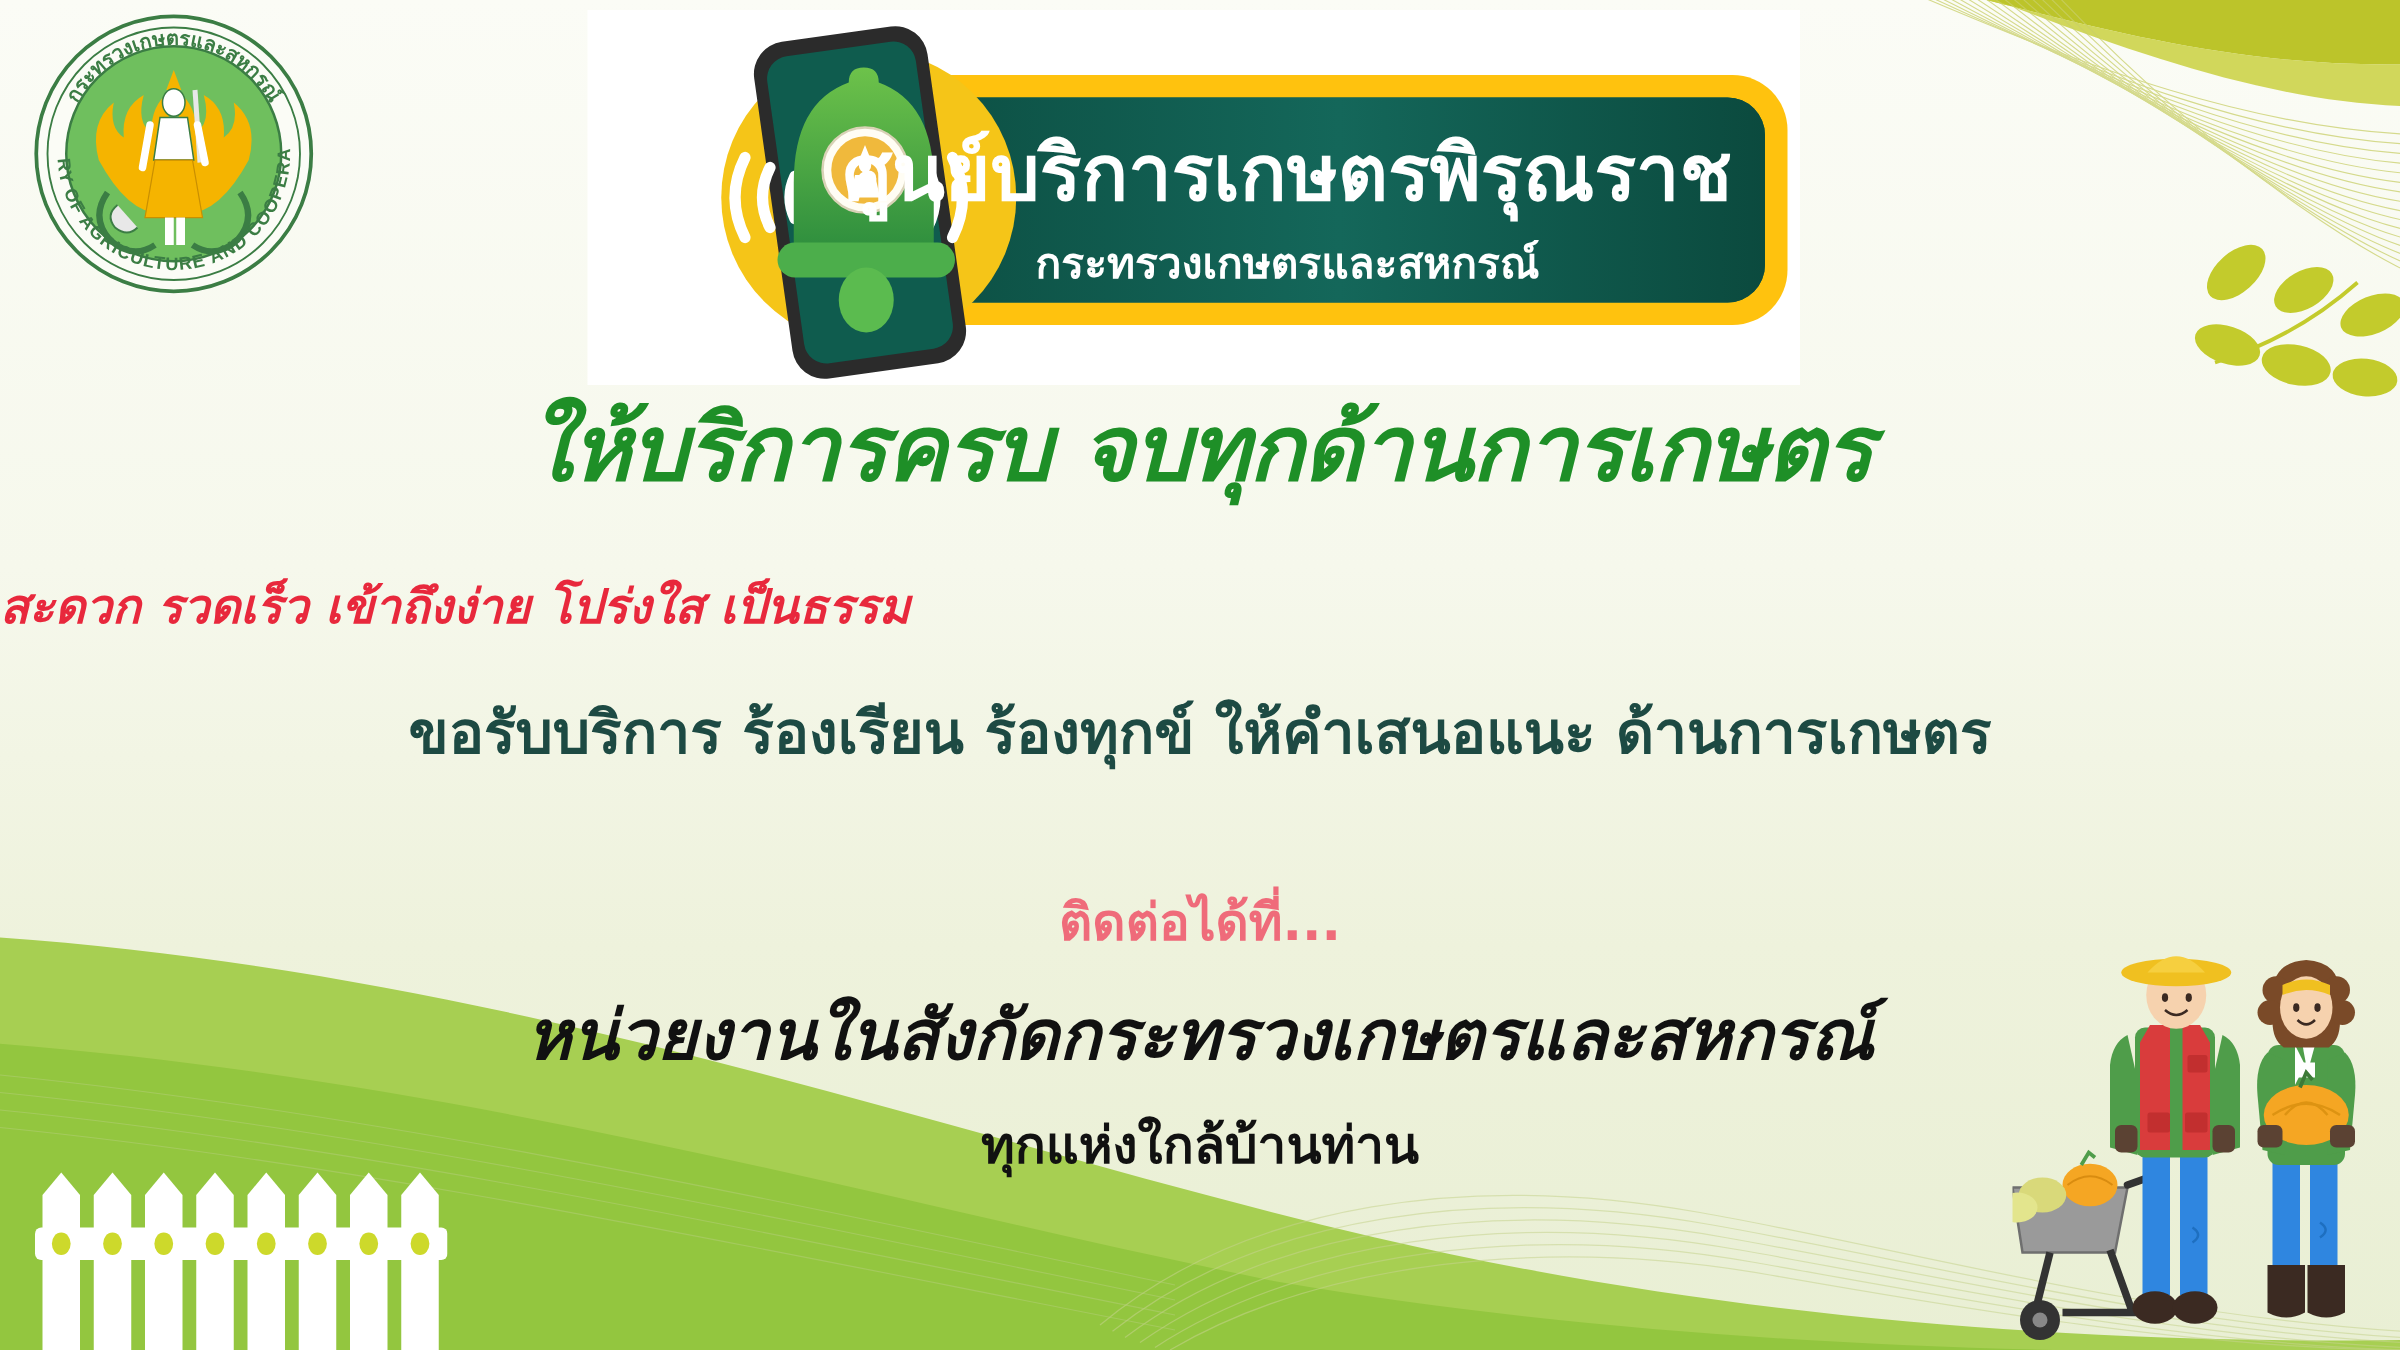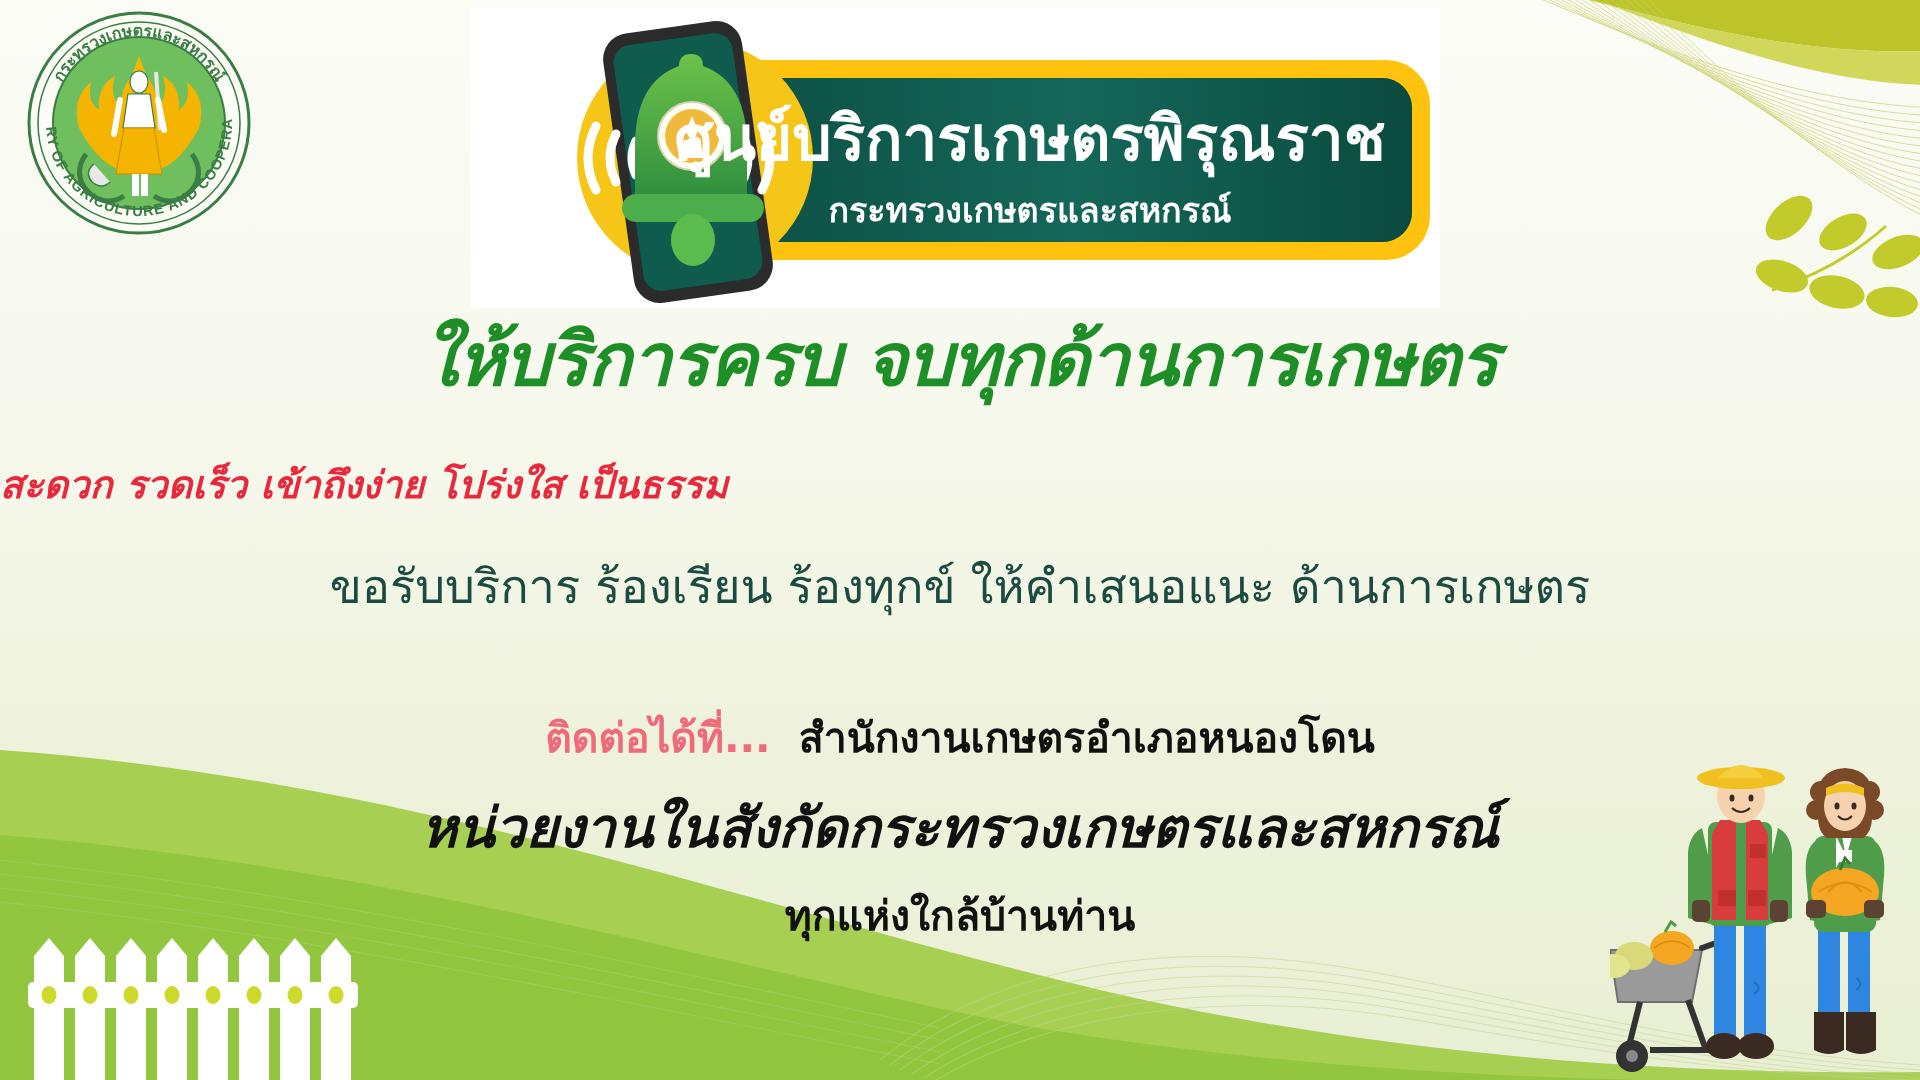--- a/index.html
+++ b/index.html
@@ -53,21 +53,21 @@
     font-size:38px;line-height:1.1;
     font-weight:bold;font-style:italic;
     color:#e8283c;
     white-space:nowrap;
   }
   .service-line{
     position:absolute;top:560px;left:0;width:100%;
     text-align:center;
     font-family:"DejaVu Sans","Liberation Sans",sans-serif;
     font-size:47px;line-height:1.15;
-    font-weight:normal;
+    font-weight:bold;
     color:#1d4a43;
     white-space:nowrap;
   }
 
   .contact-block{
     position:absolute;top:705px;left:0;width:100%;text-align:center;
   }
   .contact-row{
     display:flex;align-items:center;justify-content:center;gap:28px;
     white-space:nowrap;
@@ -364,19 +364,18 @@
 
   <div class="headline">ให้บริการครบ จบทุกด้านการเกษตร</div>
 
   <div class="subline-red">สะดวก รวดเร็ว เข้าถึงง่าย โปร่งใส เป็นธรรม</div>
 
   <div class="service-line">ขอรับบริการ ร้องเรียน ร้องทุกข์ ให้คำเสนอแนะ ด้านการเกษตร</div>
 
   <div class="contact-block">
     <div class="contact-row">
       <span class="contact-label">ติดต่อได้ที่...</span>
-      <span class="contact-office">สำนักงานเกษตรอำเภอหนองโดน</span>
     </div>
     <div class="contact-dept">หน่วยงานในสังกัดกระทรวงเกษตรและสหกรณ์</div>
     <div class="contact-near">ทุกแห่งใกล้บ้านท่าน</div>
   </div>
 
 </div>
 
 </body></html>

